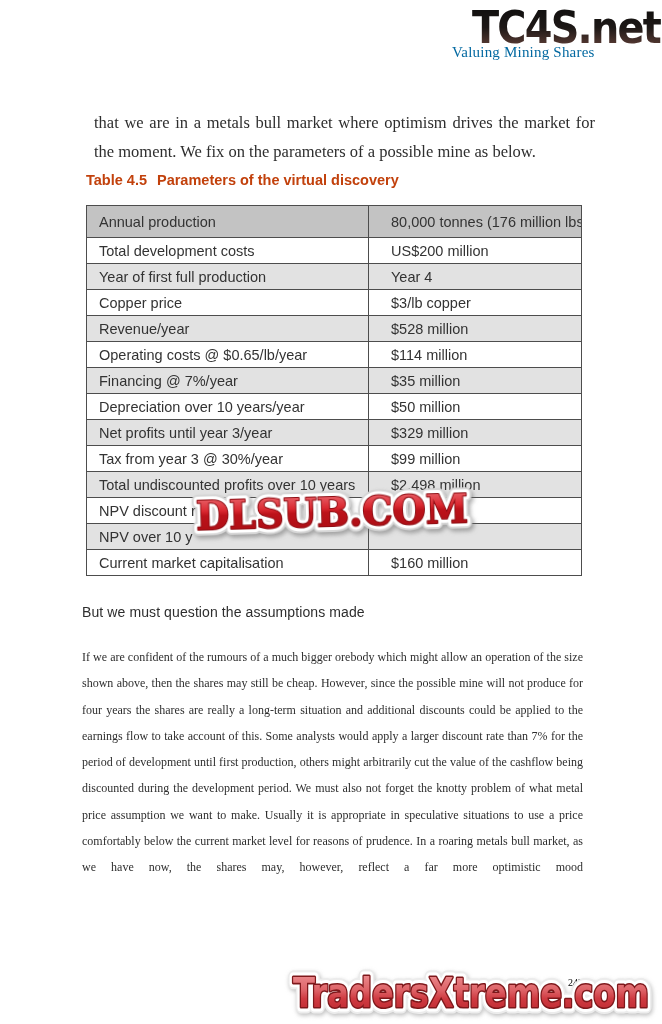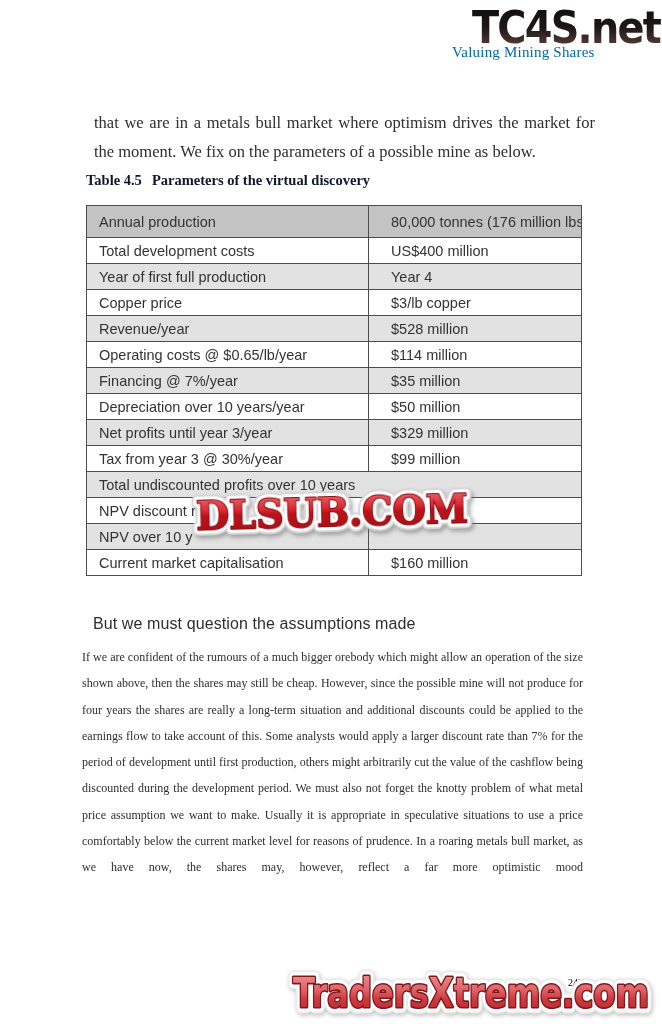--- a/index.html
+++ b/index.html
@@ -16,22 +16,22 @@
   }
   .tc4s-logo{position:absolute;left:462px;top:2px;filter:blur(.3px);}
   
   .intro{
     position:absolute;left:82px;top:96px;width:501px;margin:12px;
     font-size:16.5px;line-height:29px;text-align:justify;color:#2e2e2e;
   }
   
   .caption{
     position:absolute;left:86px;top:172px;
-    font-family:Liberation Serif, serif;font-weight:bold;
-    font-size:14.5px;color:#0f172a;white-space:nowrap;text-align:center;
+    font-family:Liberation Sans, sans-serif;font-weight:bold;
+    font-size:14.5px;color:#c2410c;white-space:nowrap;text-align:center;
   }
   .caption .cap-title{margin-left:10px;}
   
   .ptable{
     position:absolute;left:86px;top:205px;width:496px;
     border:1px solid var(--table_border);
     font-family:"Liberation Sans",sans-serif;font-size:14.5px;color:#333;
     box-sizing:border-box;
   }
   .t-row{display:flex;height:25px;border-top:1px solid var(--table_border);}
@@ -43,23 +43,23 @@
   .shade-light{background:var(--row_light);}
   .shade-white{background:#ffffff;justify-content:space-between;}
   
   .wm-center{
     position:absolute;left:182px;top:481px;
     transform:rotate(-1.6deg);
     filter:drop-shadow(2px 3px 2px rgba(110,110,110,.55));
   }
   
   .section-heading{
-    position:absolute;left:82px;top:604px;margin:11px;
+    position:absolute;left:82px;top:604px;margin:0;
     font-family:"Liberation Sans",sans-serif;font-weight:normal;
-    font-size:16px;color:#2e2e2e;letter-spacing:.1px;
+    font-size:14px;color:#2e2e2e;letter-spacing:.1px;
   }
   .body-par{
     position:absolute;left:82px;top:644px;width:501px;margin:0;
     font-size:12px;line-height:26.3px;text-align:justify;text-align-last:justify;
     color:#2e2e2e;
   }
   
   .page-number{
     position:absolute;left:82px;top:977px;width:501px;
     text-align:right;font-size:10px;color:#000000;
@@ -95,21 +95,21 @@
   </div>
 
   <div class="ptable">
     <div class="t-row shade-dark">
       <div class="t-cell label">Annual production</div>
       <div class="t-cell value">80,000 tonnes (176 million lbs)</div>
     </div>
 
     <div class="t-row shade-white">
       <div class="t-cell label">Total development costs</div>
-      <div class="t-cell value">US$400 million</div>
+      <div class="t-cell value">US$200 million</div>
     </div>
 
     <div class="t-row shade-light">
       <div class="t-cell label">Year of first full production</div>
       <div class="t-cell value">Year 4</div>
     </div>
 
     <div class="t-row shade-white">
       <div class="t-cell label">Copper price</div>
       <div class="t-cell value">$3/lb copper</div>
@@ -140,20 +140,21 @@
       <div class="t-cell value">$329 million</div>
     </div>
 
     <div class="t-row shade-white">
       <div class="t-cell label">Tax from year 3 @ 30%/year</div>
       <div class="t-cell value">$99 million</div>
     </div>
 
     <div class="t-row shade-light">
       <div class="t-cell label">Total undiscounted profits over 10 years</div>
+      <div class="t-cell value">$2,498 million</div>
     </div>
 
     <div class="t-row shade-white">
       <div class="t-cell label">NPV discount r</div>
       <div class="t-cell value"></div>
     </div>
 
     <div class="t-row shade-light">
       <div class="t-cell label">NPV over 10 y</div>
       <div class="t-cell value"></div>

